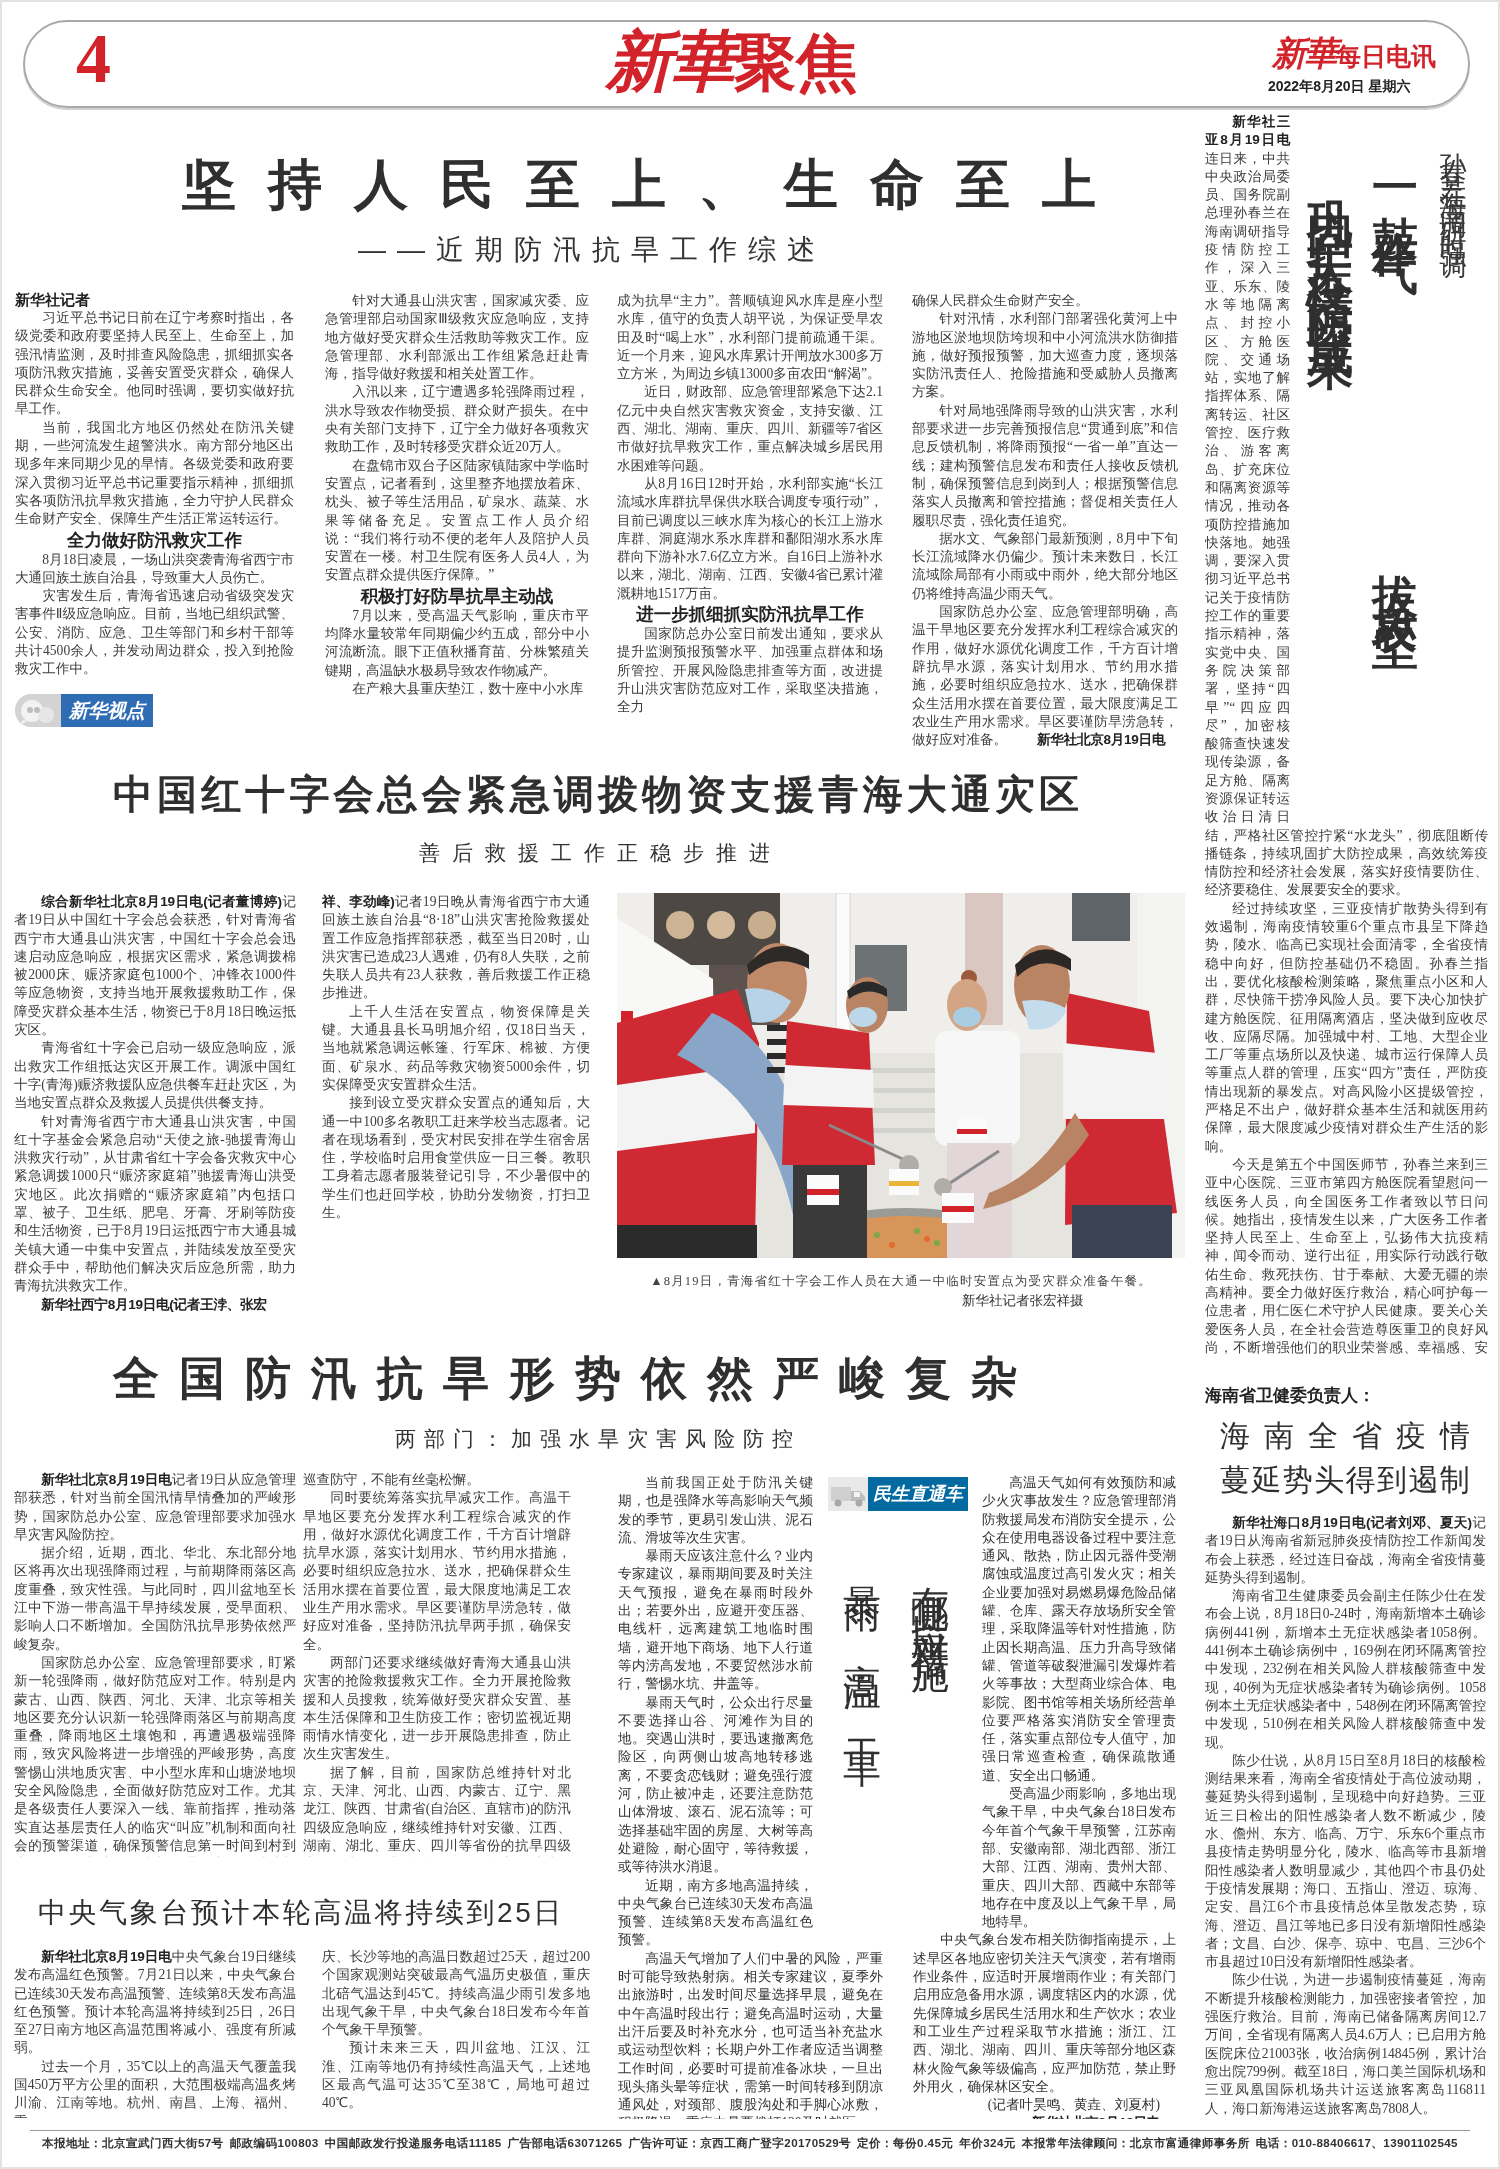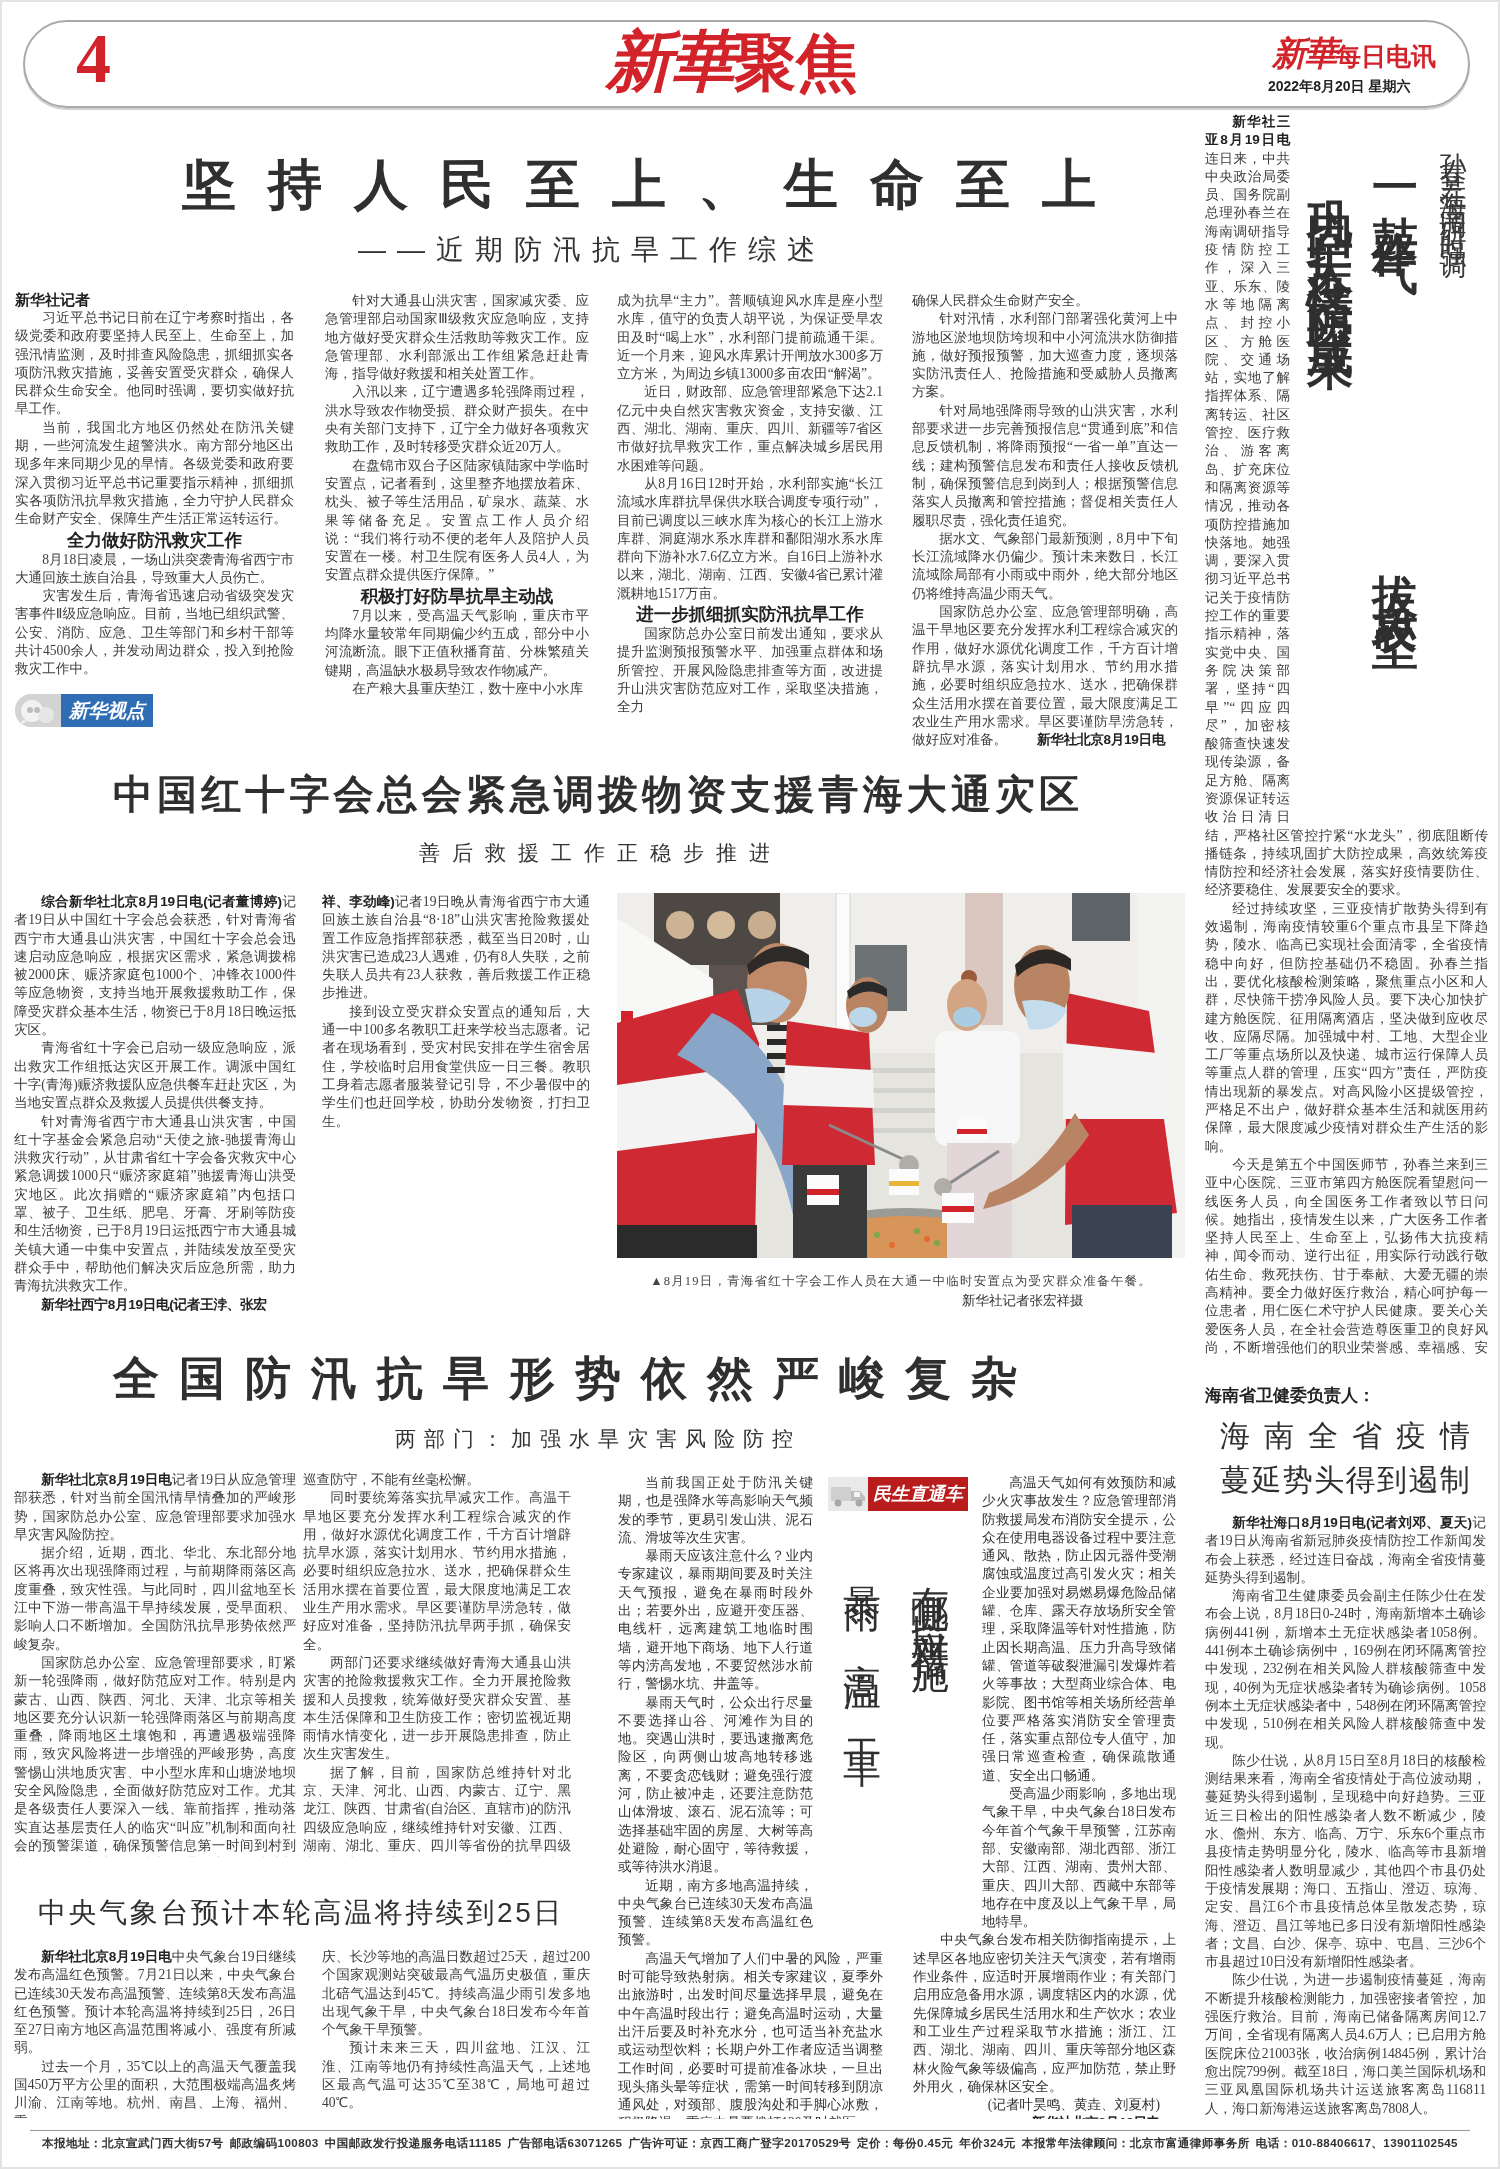--- a/index.html
+++ b/index.html
@@ -29,21 +29,21 @@
   .end-dl{margin-left:2.2em;}
   .sign{text-align:right;text-indent:0!important;padding-right:16px;}
   .ms{color:#333;}
   
   .badge-xhsd{float:left;clear:left;width:146px;height:55px;position:relative;}
   .badge-xhsd .inner{position:absolute;left:0;top:4px;width:138px;height:33px;display:flex;}
   .badge-xhsd .ico{width:46px;height:33px;background:#d3d3d3;border-radius:16px 0 0 16px;}
   .badge-xhsd .lbl{flex:1;background:#2e6db4;color:#fff;font-family:"Liberation Sans",sans-serif;font-weight:bold;font-style:italic;font-size:19px;line-height:33px;text-align:center;}
   .badge-ms{position:absolute;left:828px;top:1477px;width:140px;height:34px;display:flex;}
   .badge-ms .ico{width:40px;height:34px;background:#e9e9e9;}
-  .badge-ms .lbl{flex:1;background:#b91c1c;color:#fff;font-family:"Liberation Sans",sans-serif;font-weight:bold;font-style:italic;font-size:18px;line-height:34px;text-align:center;}
+  .badge-ms .lbl{flex:1;background:#0369a1;color:#fff;font-family:"Liberation Sans",sans-serif;font-weight:bold;font-style:italic;font-size:18px;line-height:34px;text-align:center;}
   
   .photo{position:absolute;left:617px;top:893px;width:568px;height:365px;background:#e8e6e2;}
   .caption{position:absolute;left:617px;top:1273px;width:568px;text-align:center;font-family:"Liberation Serif",serif;font-size:12.5px;letter-spacing:1.2px;color:#444;line-height:16px;}
   .credit{position:absolute;left:962px;top:1293px;font-family:"Liberation Sans",sans-serif;font-size:13.5px;color:#333;line-height:16px;}
   
   .footer-rule{position:absolute;left:30px;top:2130px;width:1440px;height:0;border-top:1.5px solid #9a9a9a;}
   .footer{position:absolute;left:42px;top:2136px;width:1416px;display:flex;justify-content:space-between;font-family:"Liberation Sans",sans-serif;font-weight:bold;font-size:11.6px;line-height:14px;color:#333;letter-spacing:0.4px;white-space:nowrap;}
 </style>
 </head>
 <body>
@@ -129,20 +129,21 @@
 
   <div class="txt" style="left:14px;top:893px;width:282px;height:428px;">
     <p><span class="dl">综合新华社北京8月19日电(记者董博婷)</span><span>记者19日从中国红十字会总会获悉，针对青海省西宁市大通县山洪灾害，中国红十字会总会迅速启动应急响应，根据灾区需求，紧急调拨棉被2000床、赈济家庭包1000个、冲锋衣1000件等应急物资，支持当地开展救援救助工作，保障受灾群众基本生活，物资已于8月18日晚运抵灾区。</span></p>
     <p>青海省红十字会已启动一级应急响应，派出救灾工作组抵达灾区开展工作。调派中国红十字(青海)赈济救援队应急供餐车赶赴灾区，为当地安置点群众及救援人员提供供餐支持。</p>
     <p>针对青海省西宁市大通县山洪灾害，中国红十字基金会紧急启动“天使之旅-驰援青海山洪救灾行动”，从甘肃省红十字会备灾救灾中心紧急调拨1000只“赈济家庭箱”驰援青海山洪受灾地区。此次捐赠的“赈济家庭箱”内包括口罩、被子、卫生纸、肥皂、牙膏、牙刷等防疫和生活物资，已于8月19日运抵西宁市大通县城关镇大通一中集中安置点，并陆续发放至受灾群众手中，帮助他们解决灾后应急所需，助力青海抗洪救灾工作。</p>
     <p><span class="dl">新华社西宁8月19日电(记者王浡、张宏</span></p>
   </div>
 
   <div class="txt" style="left:322px;top:893px;width:268px;height:428px;">
     <p class="cont"><span class="dl">祥、李劲峰)</span><span>记者19日晚从青海省西宁市大通回族土族自治县“8·18”山洪灾害抢险救援处置工作应急指挥部获悉，截至当日20时，山洪灾害已造成23人遇难，仍有8人失联，之前失联人员共有23人获救，善后救援工作正稳步推进。</span></p>
+    <p>上千人生活在安置点，物资保障是关键。大通县县长马明旭介绍，仅18日当天，当地就紧急调运帐篷、行军床、棉被、方便面、矿泉水、药品等救灾物资5000余件，切实保障受灾安置群众生活。</p>
     <p>接到设立受灾群众安置点的通知后，大通一中100多名教职工赶来学校当志愿者。记者在现场看到，受灾村民安排在学生宿舍居住，学校临时启用食堂供应一日三餐。教职工身着志愿者服装登记引导，不少暑假中的学生们也赶回学校，协助分发物资，打扫卫生。</p>
   </div>
 
   <div class="photo">
     <svg width="568" height="365" viewBox="0 0 568 365">
       <rect width="568" height="365" fill="#e6e4df"></rect>
       <rect x="0" y="0" width="568" height="160" fill="#efeeea"></rect>
       <rect x="37" y="0" width="126" height="72" fill="#4e4844"></rect>
       <circle cx="63" cy="32" r="14" fill="#cbb394"></circle>
       <circle cx="104" cy="32" r="14" fill="#d2ba9a"></circle>

